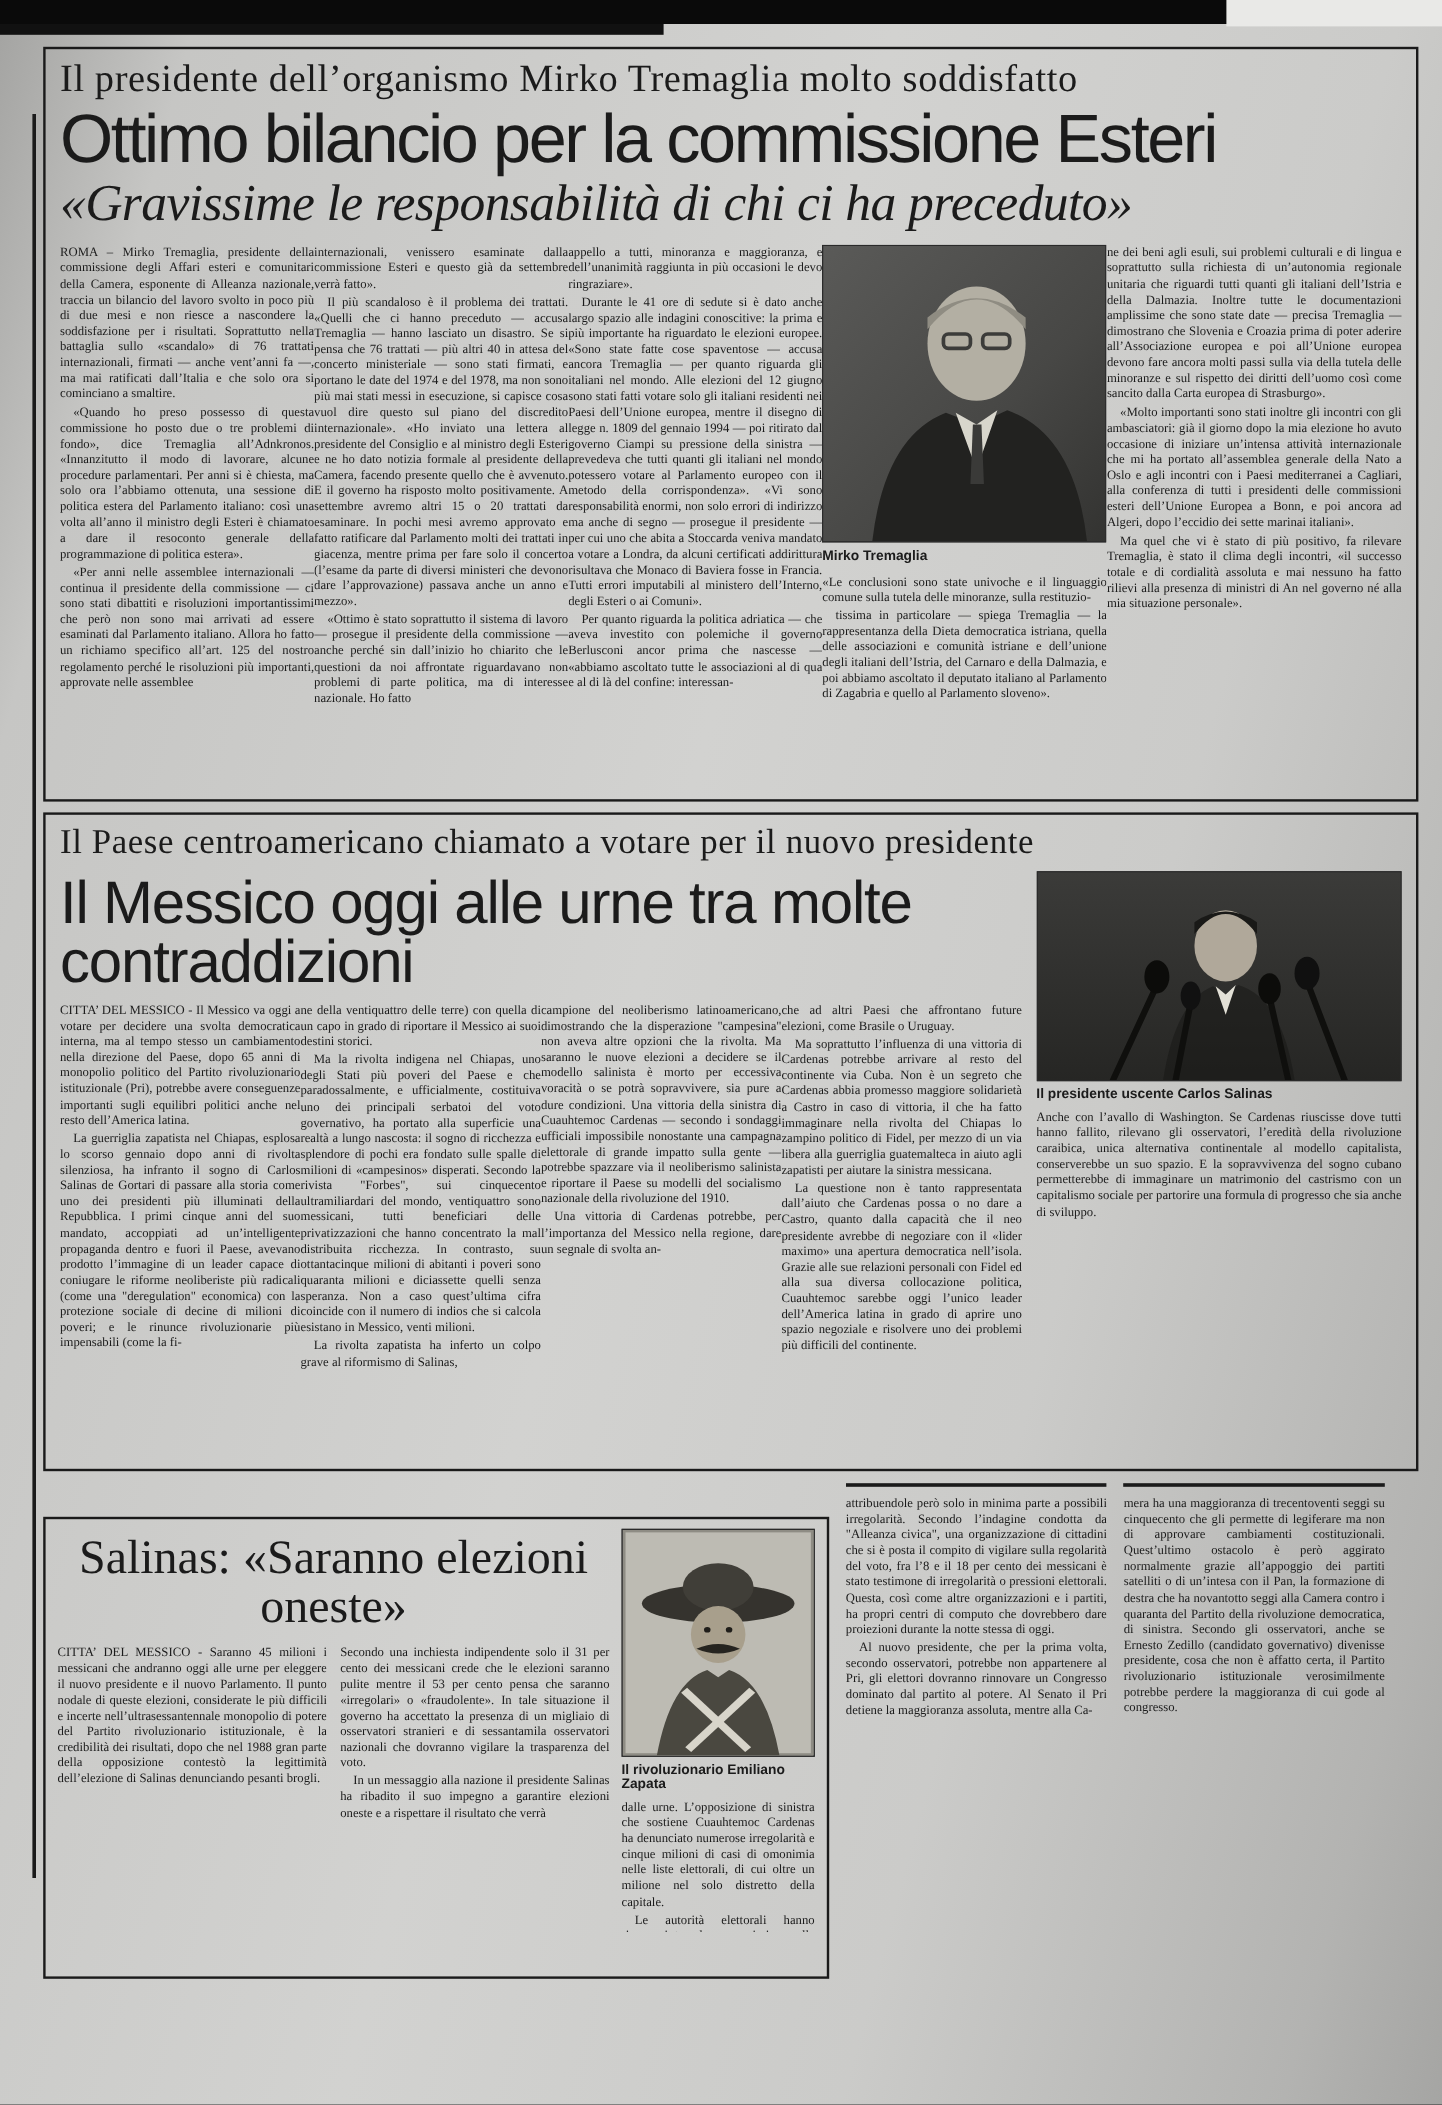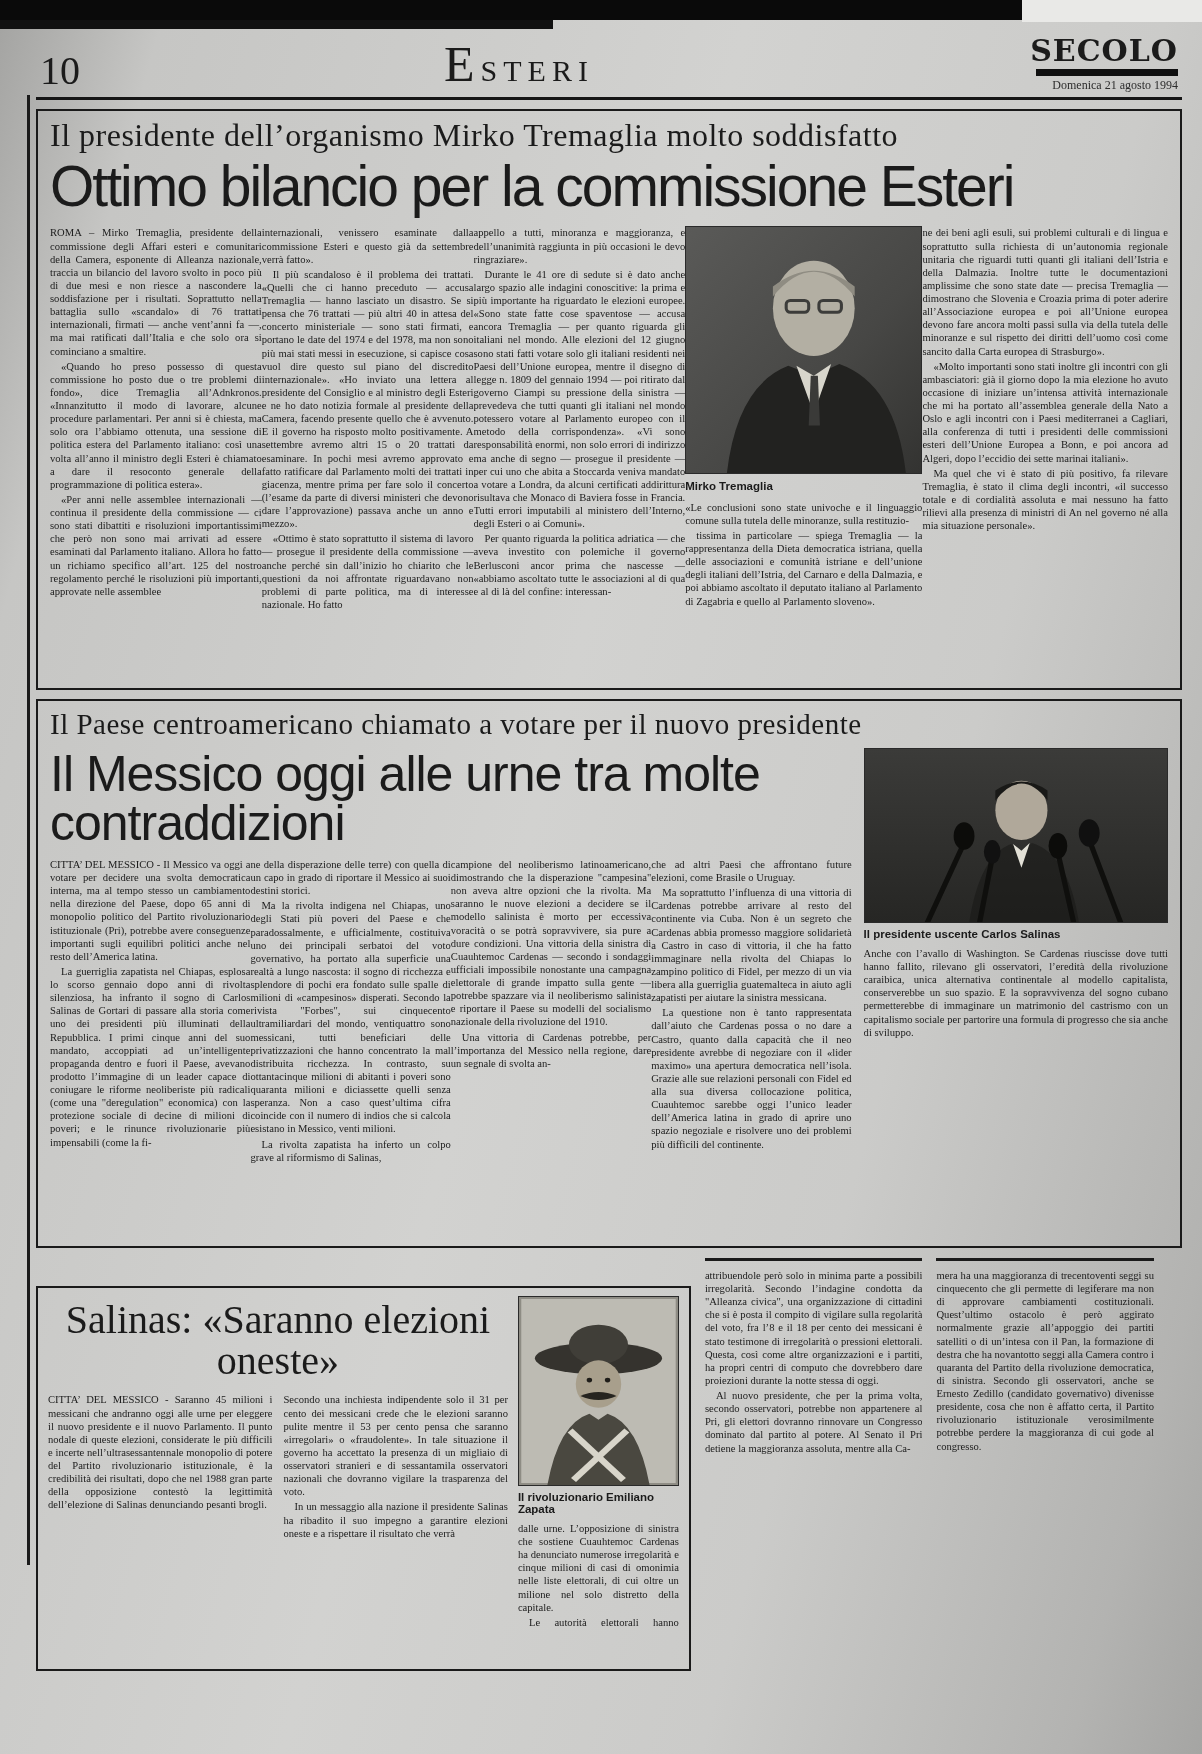--- a/index.html
+++ b/index.html
@@ -75,33 +75,25 @@
 <body>
 
 <div class="scan">
   <div class="scan-top"></div>
   <div class="scan-top2"></div>
   <div class="scan-corner"></div>
   <div class="left-rule"></div>
 
   <div class="page">
 
-    <div class="hdr">
-      <div class="pagenum">10</div>
-      <div class="section">ESTERI</div>
-      <div class="masthead">
-        <div class="masthead-name">SECOLO</div>
-        <div class="masthead-bar"></div>
-        <div class="masthead-date">Domenica 21 agosto 1994</div>
-      </div>
-    </div>
 
     <div class="artbox a1">
       <div class="kicker">Il presidente dell’organismo Mirko Tremaglia molto soddisfatto</div>
       <div class="headline">Ottimo bilancio per la commissione Esteri</div>
+      <div class="subhead">«Gravissime le responsabilità di chi ci ha preceduto»</div>
       <div class="cols-row">
         <div class="col">
             <p>ROMA – Mirko Tremaglia, presidente della commissione degli Affari esteri e comunitari della Camera, esponente di Alleanza nazionale, traccia un bilancio del lavoro svolto in poco più di due mesi e non riesce a nascondere la soddisfazione per i risultati. Soprattutto nella battaglia sullo «scandalo» di 76 trattati internazionali, firmati — anche vent’anni fa —, ma mai ratificati dall’Italia e che solo ora si cominciano a smaltire.</p>
             <p>«Quando ho preso possesso di questa commissione ho posto due o tre problemi di fondo», dice Tremaglia all’Adnkronos. «Innanzitutto il modo di lavorare, alcune procedure parlamentari. Per anni si è chiesta, ma solo ora l’abbiamo ottenuta, una sessione di politica estera del Parlamento italiano: così una volta all’anno il ministro degli Esteri è chiamato a dare il resoconto generale della programmazione di politica estera».</p>
             <p>«Per anni nelle assemblee internazionali — continua il presidente della commissione — ci sono stati dibattiti e risoluzioni importantissimi che però non sono mai arrivati ad essere esaminati dal Parlamento italiano. Allora ho fatto un richiamo specifico all’art. 125 del nostro regolamento perché le risoluzioni più importanti, approvate nelle assemblee</p>
           </div>
         <div class="col">
             <p>internazionali, venissero esaminate dalla commissione Esteri e questo già da settembre verrà fatto».</p>
             <p>Il più scandaloso è il problema dei trattati. «Quelli che ci hanno preceduto — accusa Tremaglia — hanno lasciato un disastro. Se si pensa che 76 trattati — più altri 40 in attesa del concerto ministeriale — sono stati firmati, e portano le date del 1974 e del 1978, ma non sono più mai stati messi in esecuzione, si capisce cosa vuol dire questo sul piano del discredito internazionale». «Ho inviato una lettera al presidente del Consiglio e al ministro degli Esteri e ne ho dato notizia formale al presidente della Camera, facendo presente quello che è avvenuto. E il governo ha risposto molto positivamente. A settembre avremo altri 15 o 20 trattati da esaminare. In pochi mesi avremo approvato e fatto ratificare dal Parlamento molti dei trattati in giacenza, mentre prima per fare solo il concerto (l’esame da parte di diversi ministeri che devono dare l’approvazione) passava anche un anno e mezzo».</p>
             <p>«Ottimo è stato soprattutto il sistema di lavoro — prosegue il presidente della commissione — anche perché sin dall’inizio ho chiarito che le questioni da noi affrontate riguardavano non problemi di parte politica, ma di interesse nazionale. Ho fatto</p>
@@ -147,21 +139,21 @@
       <div class="kicker">Il Paese centroamericano chiamato a votare per il nuovo presidente</div>
       <div class="a2-row">
         <div class="a2-left">
           <div class="headline">Il Messico oggi alle urne tra molte contraddizioni</div>
           <div class="cols-row">
             <div class="col">
                 <p>CITTA’ DEL MESSICO - Il Messico va oggi a votare per decidere una svolta democratica interna, ma al tempo stesso un cambiamento nella direzione del Paese, dopo 65 anni di monopolio politico del Partito rivoluzionario istituzionale (Pri), potrebbe avere conseguenze importanti sugli equilibri politici anche nel resto dell’America latina.</p>
                 <p>La guerriglia zapatista nel Chiapas, esplosa lo scorso gennaio dopo anni di rivolta silenziosa, ha infranto il sogno di Carlos Salinas de Gortari di passare alla storia come uno dei presidenti più illuminati della Repubblica. I primi cinque anni del suo mandato, accoppiati ad un’intelligente propaganda dentro e fuori il Paese, avevano prodotto l’immagine di un leader capace di coniugare le riforme neoliberiste più radicali (come una "deregulation" economica) con la protezione sociale di decine di milioni di poveri; e le rinunce rivoluzionarie più impensabili (come la fi-</p>
               </div>
             <div class="col">
-                <p>ne della disperazione delle terre) con quella di un capo in grado di riportare il Messico ai suoi destini storici.</p>
+                <p>ne della ventiquattro delle terre) con quella di un capo in grado di riportare il Messico ai suoi destini storici.</p>
                 <p>Ma la rivolta indigena nel Chiapas, uno degli Stati più poveri del Paese e che paradossalmente, e ufficialmente, costituiva uno dei principali serbatoi del voto governativo, ha portato alla superficie una realtà a lungo nascosta: il sogno di ricchezza e splendore di pochi era fondato sulle spalle di milioni di «campesinos» disperati. Secondo la rivista "Forbes", sui cinquecento ultramiliardari del mondo, ventiquattro sono messicani, tutti beneficiari delle privatizzazioni che hanno concentrato la mal distribuita ricchezza. In contrasto, su ottantacinque milioni di abitanti i poveri sono quaranta milioni e diciassette quelli senza speranza. Non a caso quest’ultima cifra coincide con il numero di indios che si calcola esistano in Messico, venti milioni.</p>
                 <p>La rivolta zapatista ha inferto un colpo grave al riformismo di Salinas,</p>
               </div>
             <div class="col">
                 <p>campione del neoliberismo latinoamericano, dimostrando che la disperazione "campesina" non aveva altre opzioni che la rivolta. Ma saranno le nuove elezioni a decidere se il modello salinista è morto per eccessiva voracità o se potrà sopravvivere, sia pure a dure condizioni. Una vittoria della sinistra di Cuauhtemoc Cardenas — secondo i sondaggi ufficiali impossibile nonostante una campagna elettorale di grande impatto sulla gente — potrebbe spazzare via il neoliberismo salinista e riportare il Paese su modelli del socialismo nazionale della rivoluzione del 1910.</p>
                 <p>Una vittoria di Cardenas potrebbe, per l’importanza del Messico nella regione, dare un segnale di svolta an-</p>
               </div>
             <div class="col">
                 <p>che ad altri Paesi che affrontano future elezioni, come Brasile o Uruguay.</p>
                 <p>Ma soprattutto l’influenza di una vittoria di Cardenas potrebbe arrivare al resto del continente via Cuba. Non è un segreto che Cardenas abbia promesso maggiore solidarietà a Castro in caso di vittoria, il che ha fatto immaginare nella rivolta del Chiapas lo zampino politico di Fidel, per mezzo di un via libera alla guerriglia guatemalteca in aiuto agli zapatisti per aiutare la sinistra messicana.</p>

